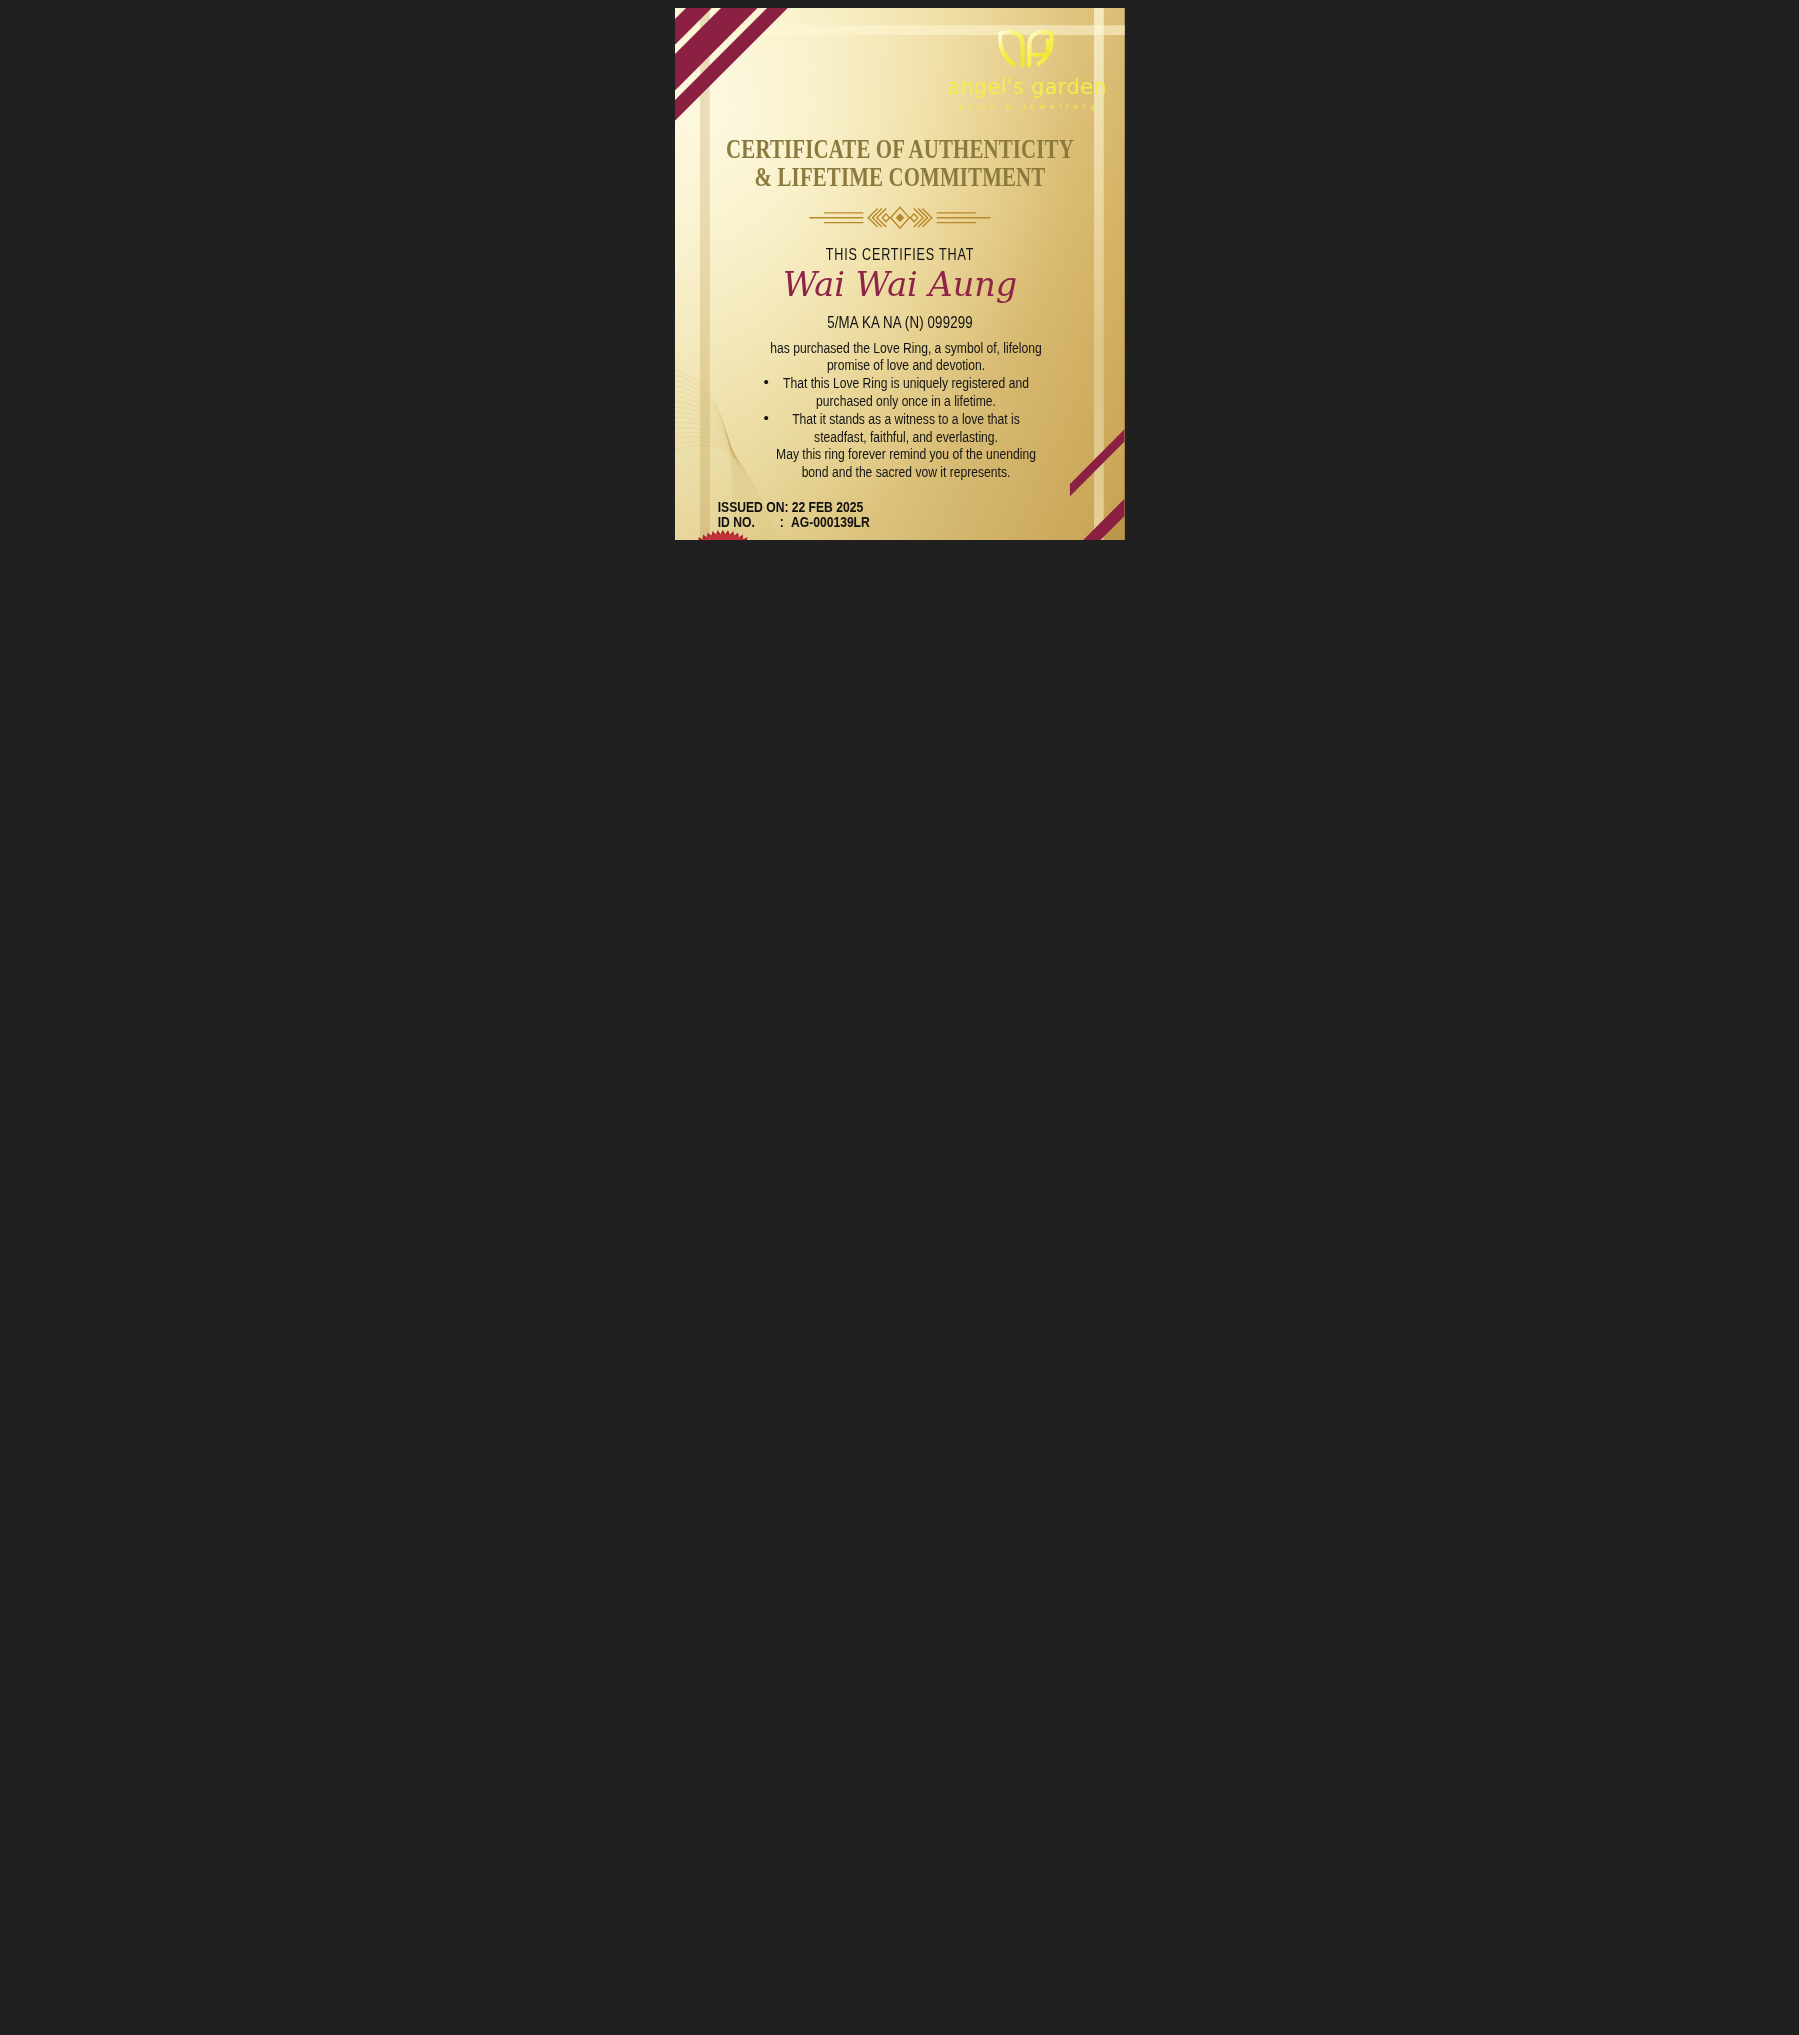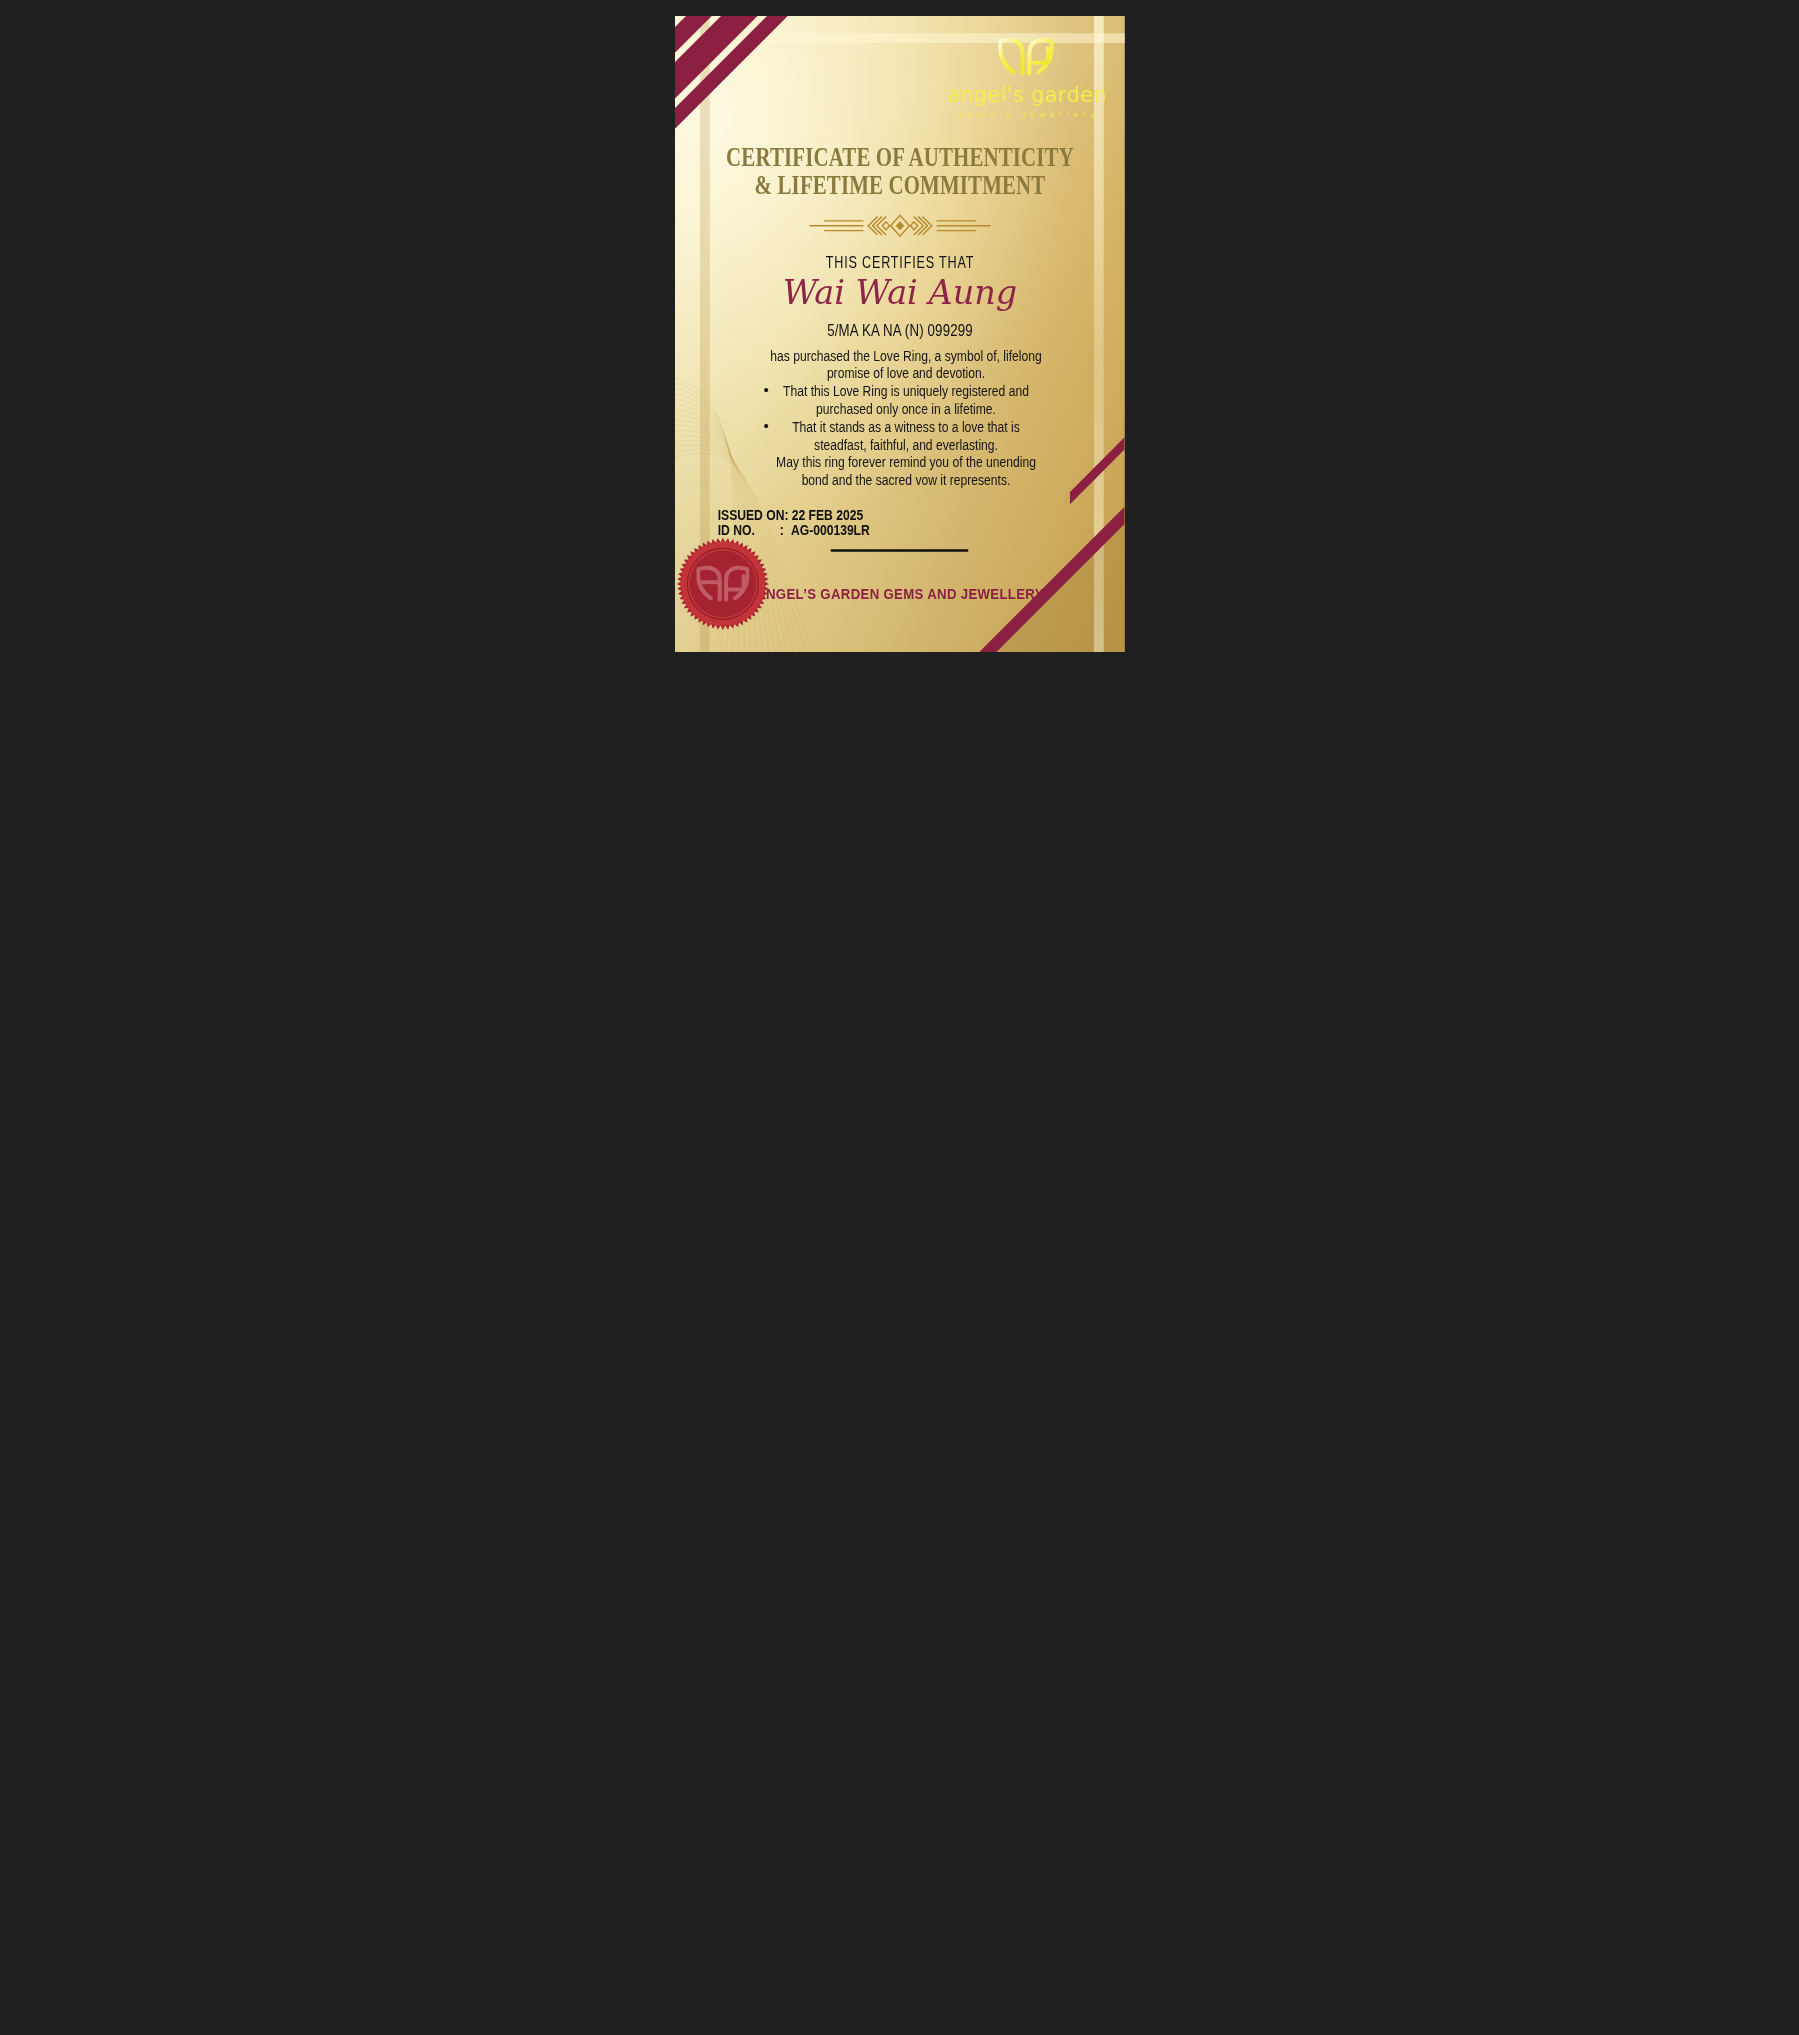--- a/index.html
+++ b/index.html
@@ -1,16 +1,16 @@
 <!DOCTYPE html>
 <html style="font-size:6.5px"><head>
 <meta charset="utf-8">
 <style>
   html,body{margin:0;padding:0;background:#202020;}
-  .stage{position:relative;width:450px;height:636px;overflow:hidden;margin:16px auto;
+  .stage{position:relative;width:450px;height:532px;overflow:hidden;margin:8px auto;
          font-family:"Liberation Sans", sans-serif;}
   .page{position:absolute;top:0;left:0;width:1799px;height:2544px;
         transform:scale(0.25);transform-origin:0 0;
         background:
           radial-gradient(140% 120% at 8% 16%, rgba(255,252,232,.85) 0%, rgba(255,250,220,.25) 38%, rgba(255,250,220,0) 58%),
           linear-gradient(to bottom, rgba(255,255,255,.06), rgba(0,0,0,0) 30%, rgba(110,78,12,.12) 100%),
           linear-gradient(102deg,#f6ebbd 0%,#f0e0a2 28%,#e9d28c 48%,#ddc077 68%,#d5b264 86%,#d0a958 100%);}
   .abs{position:absolute;}
   .nowrap{white-space:nowrap;}
 

